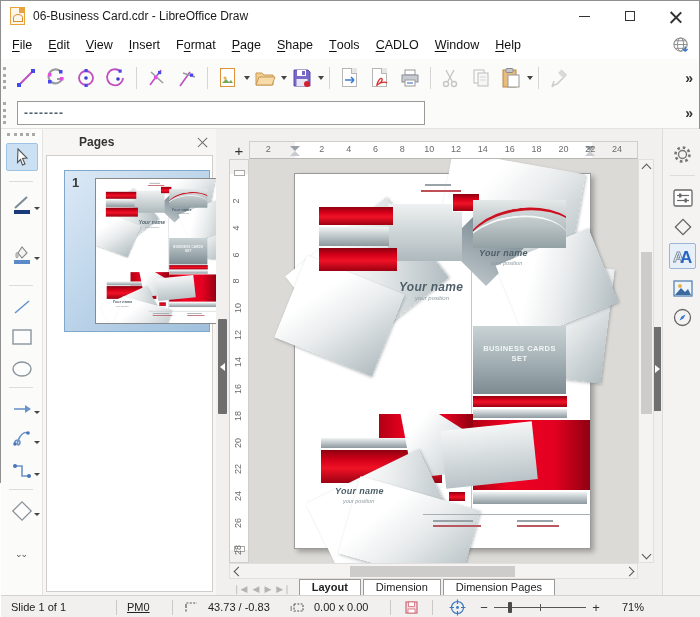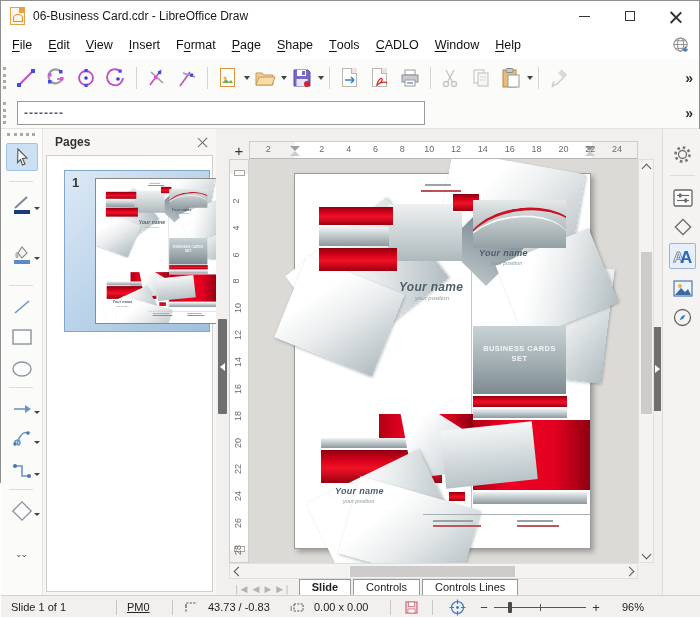--- a/index.html
+++ b/index.html
@@ -50,21 +50,21 @@
   .grip-h { position:absolute; left:6px; top:4px; width:28px; border-top:3px dotted #a9a9a9; }
   .tool { position:absolute; left:5px; width:32px; height:28px; display:flex; align-items:center; justify-content:center; }
   .tool.active { background:#cbe0f3; border:1px solid #9ec3e4; border-radius:2px; }
   .tool .dd { position:absolute; right:-2px; bottom:9px; border-top-width:3.5px; border-left-width:3px; border-right-width:3px; }
   .tool-sep { position:absolute; left:8px; width:24px; border-top:1px solid #dddcda; }
   .dblchev { position:absolute; left:14px; color:#555; font-size:9px; letter-spacing:-2px; }
 
   
   .pagespanel { position:absolute; left:42px; top:0; width:173px; height:466px; background:#f7f6f5; }
   .pp-header { height:26px; display:flex; align-items:center; justify-content:space-between; padding:0 8px 0 12px; }
-  .pp-title { font-size:12px; font-weight:bold; color:#333; }
+  .pp-title { font-size:12px; font-weight:bold; color:#333;margin-left:24px; }
   .pp-close { position:relative; width:11px; height:11px; }
   .pp-close:before,.pp-close:after { content:""; position:absolute; left:5px; top:-1px; width:1.3px; height:13px; background:#666; }
   .pp-close:before{ transform:rotate(45deg);} .pp-close:after{ transform:rotate(-45deg);}
   .pp-list { position:absolute; left:3px; top:26px; width:167px; height:437px; background:#fff; border:1px solid #cfcecb; }
   .thumb-sel { position:absolute; left:17px; top:14px; width:146px; height:162px; background:linear-gradient(135deg,#dce9f6 0%,#b9d2e8 55%,#9fc0dc 100%); border:1px solid #7fa8cc; }
   .thumb-num { position:absolute; left:7px; top:4px; font-size:13px; font-weight:bold; color:#3a3a3a; }
   .thumb-page { position:absolute; left:30px; top:7px; width:122px; height:146px; background:#fff; border:1px solid #8a8a8a; overflow:hidden; }
   .thumb-art { transform:scale(0.411,0.388); transform-origin:0 0; }
 
   
@@ -599,23 +599,23 @@
           </div>
       </div>
 
       <div class="tabrow">
         <div class="navbtns">
           <span>❘◀</span>
           <span>◀</span>
           <span>▶</span>
           <span>▶❘</span>
         </div>
-        <div class="tab active">Slide</div>
-        <div class="tab">Controls</div>
-        <div class="tab">Controls Lines</div>
+        <div class="tab active">Layout</div>
+        <div class="tab">Dimension</div>
+        <div class="tab">Dimension Pages</div>
       </div>
     </div>
 
     <div class="side-handle">
       <div class="bar">
           <div class="tri-r"></div>
         </div>
     </div>
 
     <div class="sidebar">
@@ -688,16 +688,16 @@
         <path d="M8.5 0.5 V5 M8.5 12 V16.5 M0.5 8.5 H5 M12 8.5 H16.5" stroke="#3a78c2" stroke-width="1.2"></path>
         <circle cx="8.5" cy="8.5" r="1.4" fill="#3a78c2"></circle>
       </svg>
     <span class="zoom-pm">−</span>
     <div class="zoom-track">
       <div class="line"></div>
       <div class="notch"></div>
       <div class="zoom-thumb"></div>
     </div>
     <span class="zoom-pm">+</span>
-    <span class="st-item" style="margin-left:10px;">96%</span>
+    <span class="st-item" style="margin-left:10px;">71%</span>
   </div>
 
 </div>
 
 </body></html>

